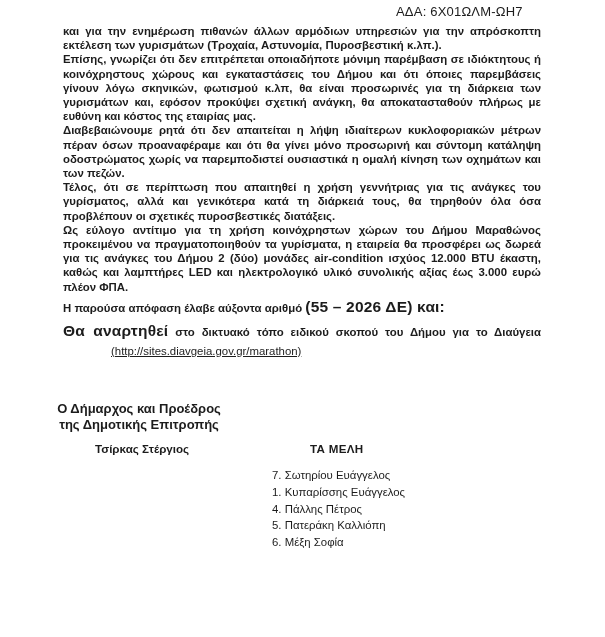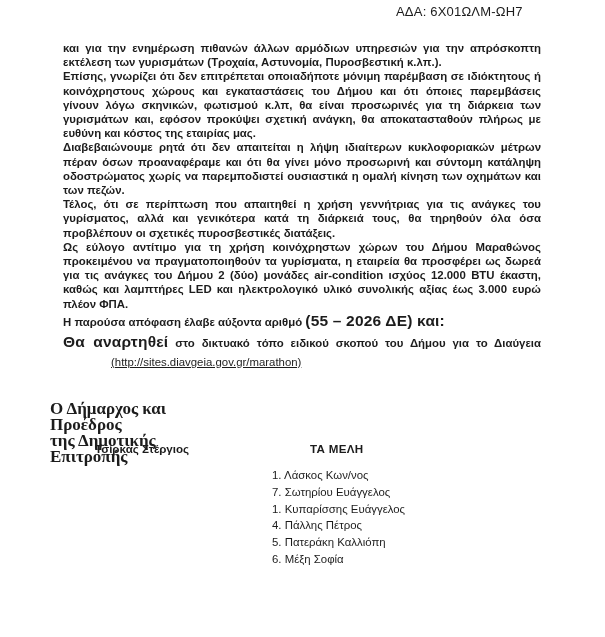--- a/index.html
+++ b/index.html
@@ -24,33 +24,33 @@
     position: absolute;
     left: 396px;
     top: 4px;
     font-size: 13px;
     letter-spacing: 0.2px;
     white-space: nowrap;
   }
   .content {
     position: absolute;
     left: 63px;
-    top: 41px;
+    top: 24px;
     width: 478px;
     font-weight: bold;
     font-size: 11.4px;
     line-height: 14.2px;
     text-align: justify;
   }
   .content p {
     margin: 0;
     padding: 0;
   }
   .decision-line {
-    line-height: 19px;
+    line-height: 25px;
   }
   .big {
     font-size: 15.5px;
     font-weight: bold;
     letter-spacing: 0.2px;
   }
   .publish {
     line-height: 19px;
   }
   .doc-link {
@@ -59,23 +59,23 @@
     font-weight: normal;
     display: inline-block;
     margin-left: 48px;
   }
   .sig-block {
     position: absolute;
     left: 50px;
     top: 401px;
     width: 178px;
     font-weight: bold;
-    font-size: 17px;
+    font-size: 13px;
     line-height: 16px;
-    font-family: Liberation Serif, serif;
+    text-align: center;
   }
   .mayor-name {
     position: absolute;
     left: 95px;
     top: 442px;
     font-weight: bold;
     font-size: 11.6px;
     white-space: nowrap;
   }
   .members-heading {
@@ -121,21 +121,20 @@
   <div class="sig-block">
     <div>Ο Δήμαρχος και Προέδρος</div>
     <div>της Δημοτικής Επιτροπής</div>
   </div>
 
   <div class="mayor-name">Τσίρκας Στέργιος</div>
 
   <div class="members-heading">ΤΑ ΜΕΛΗ</div>
 
   <div class="members-list">
-    <div class="member-item">1. Λάσκος Κων/νος</div>
     <div class="member-item">7. Σωτηρίου Ευάγγελος</div>
     <div class="member-item">1. Κυπαρίσσης Ευάγγελος</div>
     <div class="member-item">4. Πάλλης Πέτρος</div>
     <div class="member-item">5. Πατεράκη Καλλιόπη</div>
     <div class="member-item">6. Μέξη Σοφία</div>
   </div>
 
 </div>
 
 </body></html>

